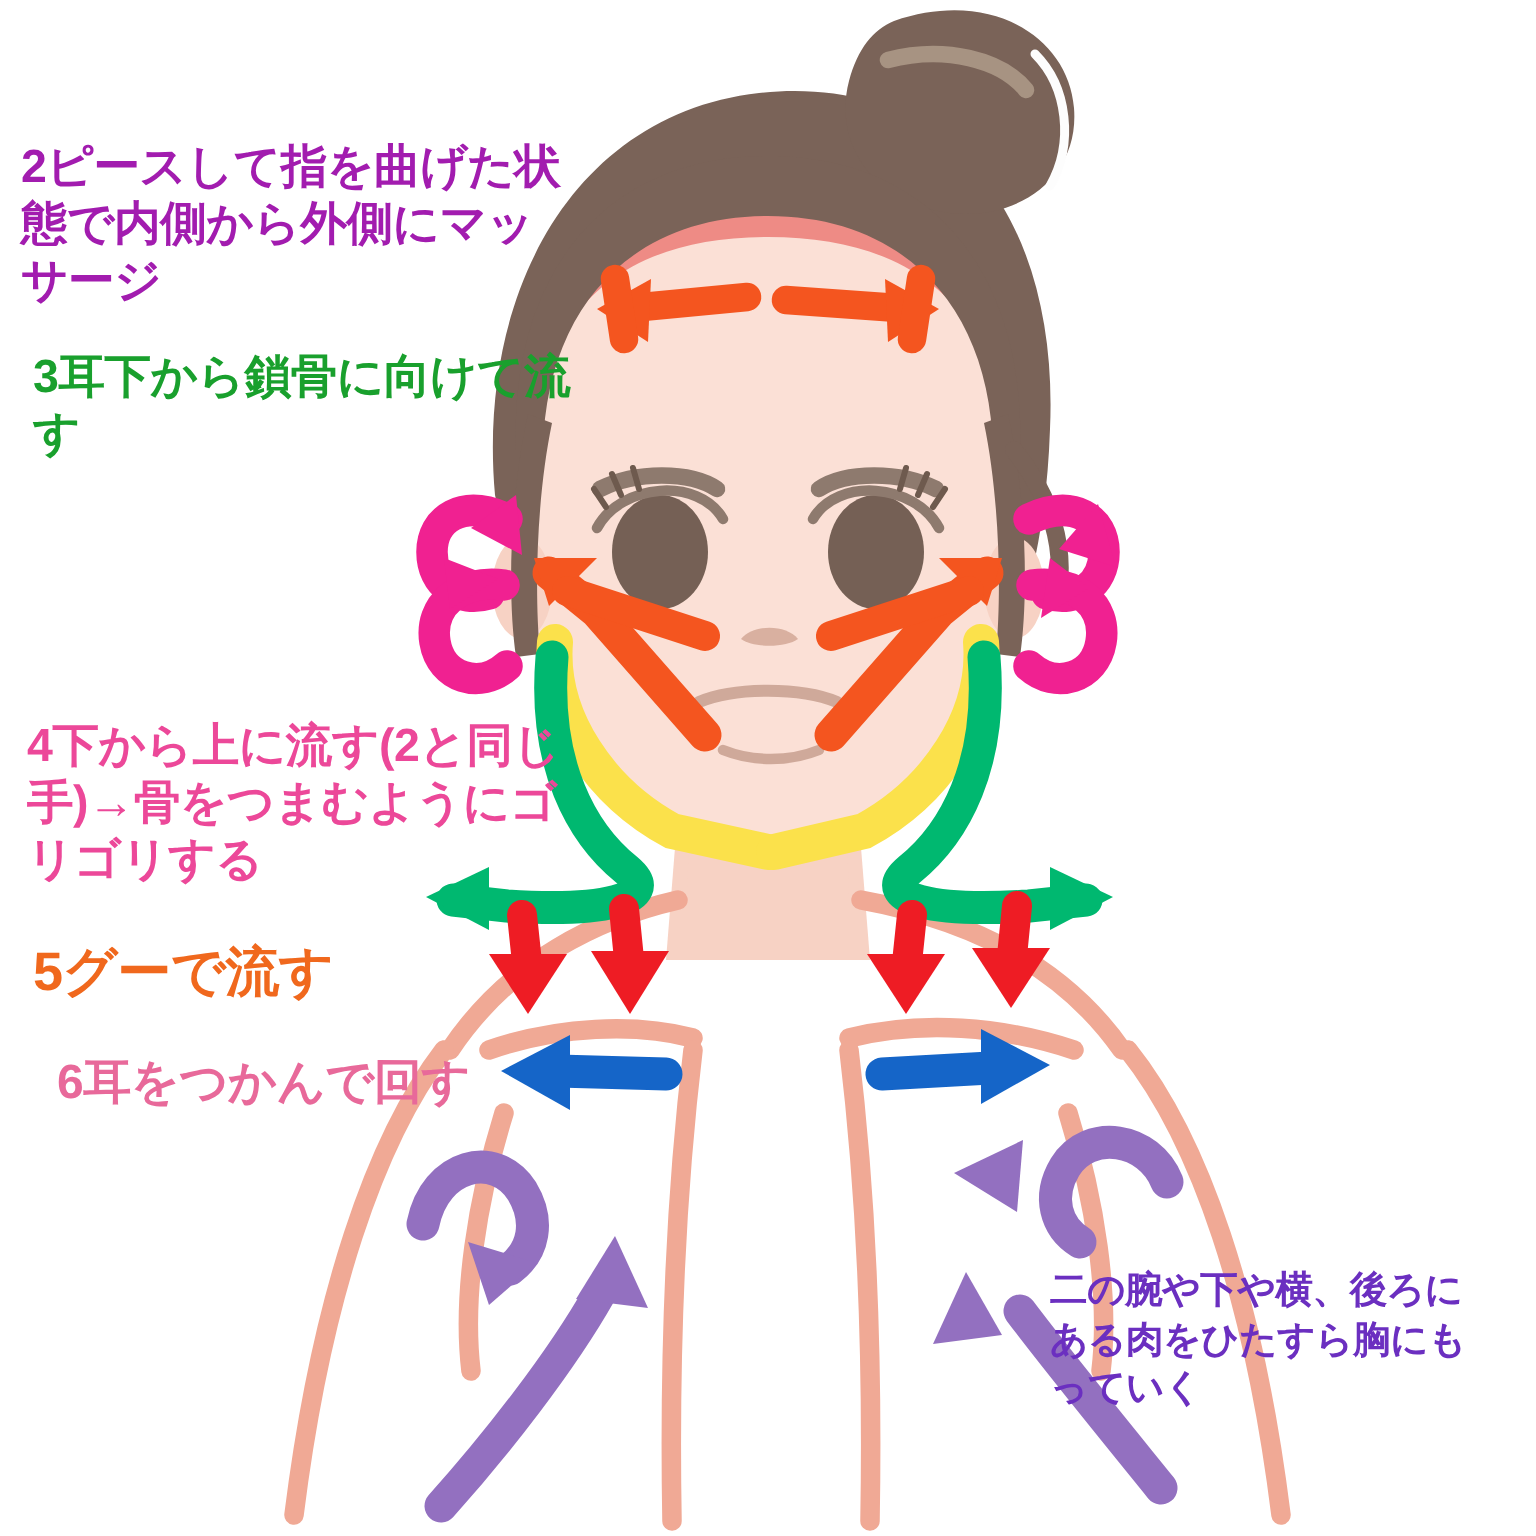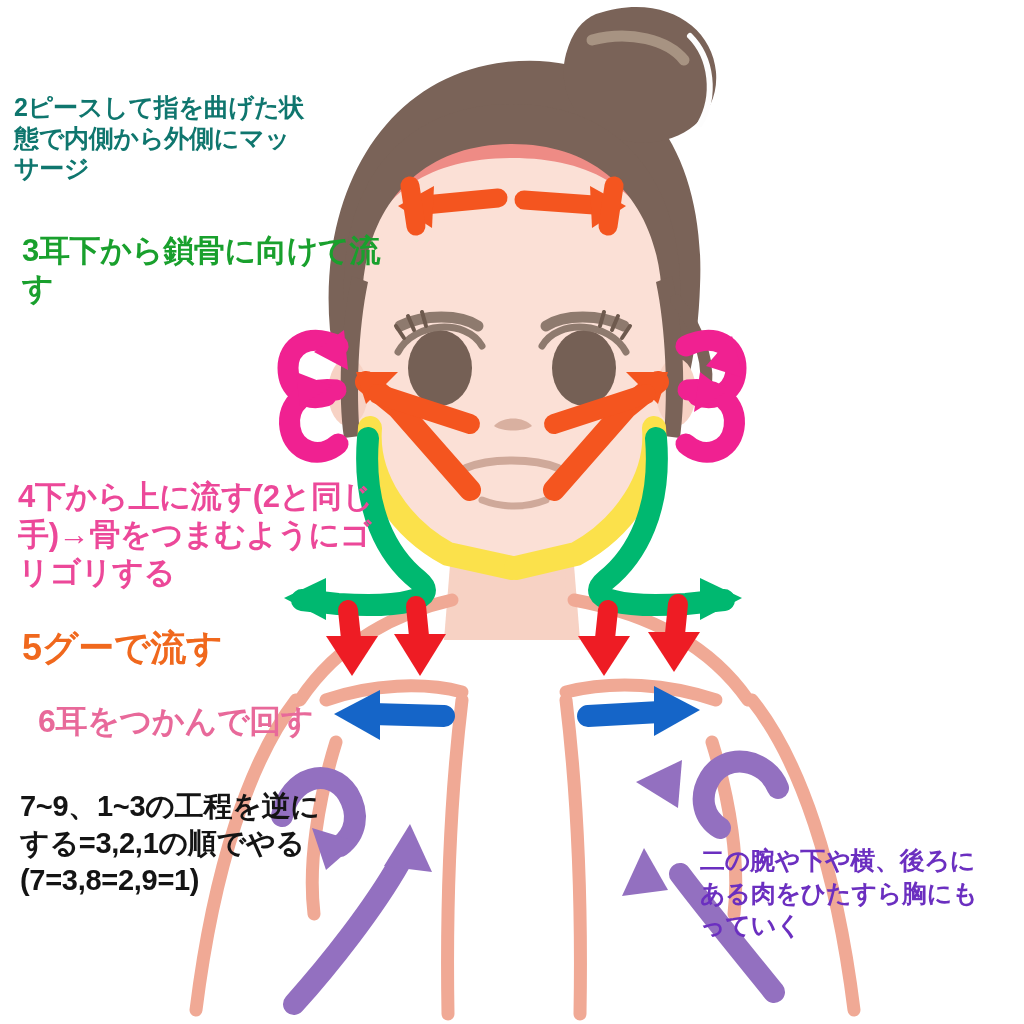--- a/index.html
+++ b/index.html
@@ -21,21 +21,21 @@
   
   .note{
     position:absolute;
     font-weight:700;
     line-height:1.22;
     white-space:pre-line;
     letter-spacing:-0.01em;
     z-index:40;
   }
   .n1{left:14px;  top:18px;  font-size:37px; color:#e3334b;}
-  .n2{left:14px;  top:92px;  font-size:25px; color:#0f766e; width:390px;}
+  .n2{left:14px;  top:92px;  font-size:31px; color:#a21caf; width:390px;}
   .n3{left:22px;  top:232px; font-size:31px; color:#19a02d; width:400px;}
   .n4{left:18px;  top:478px; font-size:31px; color:#ec4899; width:400px;}
   .n5{left:22px;  top:626px; font-size:36px; color:#f0681d;}
   .n6{left:22px;  top:702px; font-size:32px; color:#e8699a;margin-left:16px;}
   .n7{left:20px;  top:788px; font-size:29px; color:#141414; font-weight:700; width:400px; line-height:1.28;}
   .n8{left:700px; top:844px; font-size:25px; color:#6b2fc0; width:320px; line-height:1.3;}
 </style>
 </head>
 <body>
 
@@ -223,21 +223,18 @@
 す</div>
 
   <div class="note n4">4下から上に流す(2と同じ
 手)→骨をつまむようにゴ
 リゴリする</div>
 
   <div class="note n5">5グーで流す</div>
 
   <div class="note n6">6耳をつかんで回す</div>
 
-  <div class="note n7">7~9、1~3の工程を逆に
-する=3,2,1の順でやる
-(7=3,8=2,9=1)</div>
 
   <div class="note n8">二の腕や下や横、後ろに
 ある肉をひたすら胸にも
 っていく</div>
 
 </div>
 
 </body></html>

